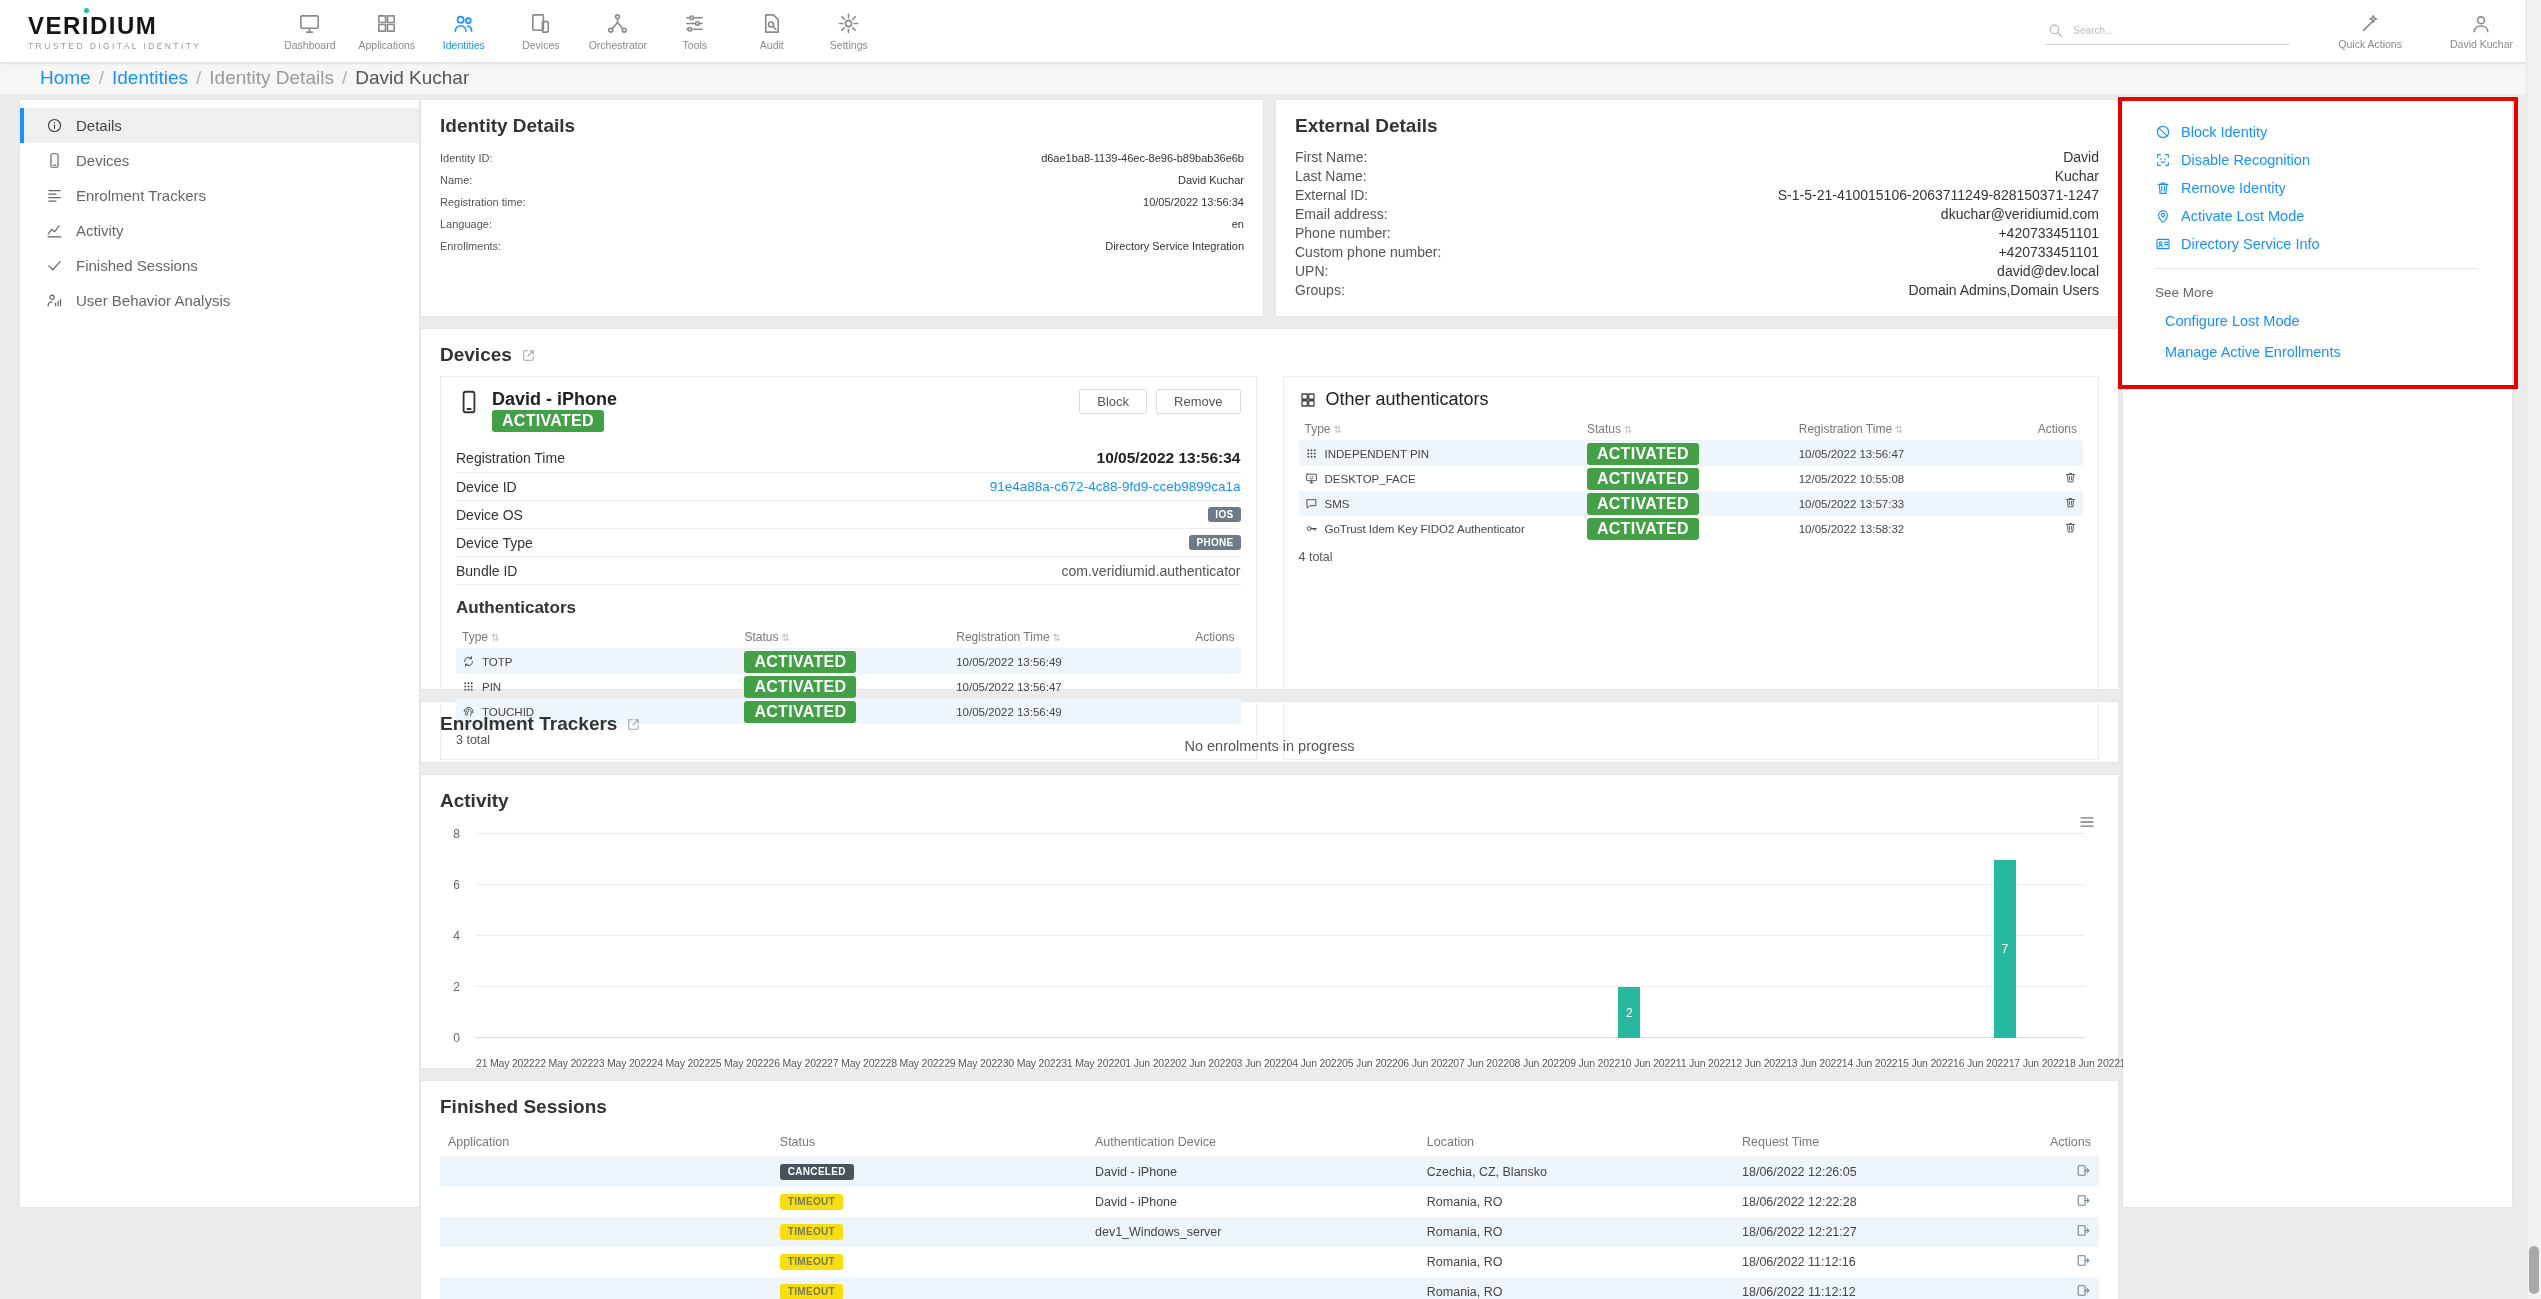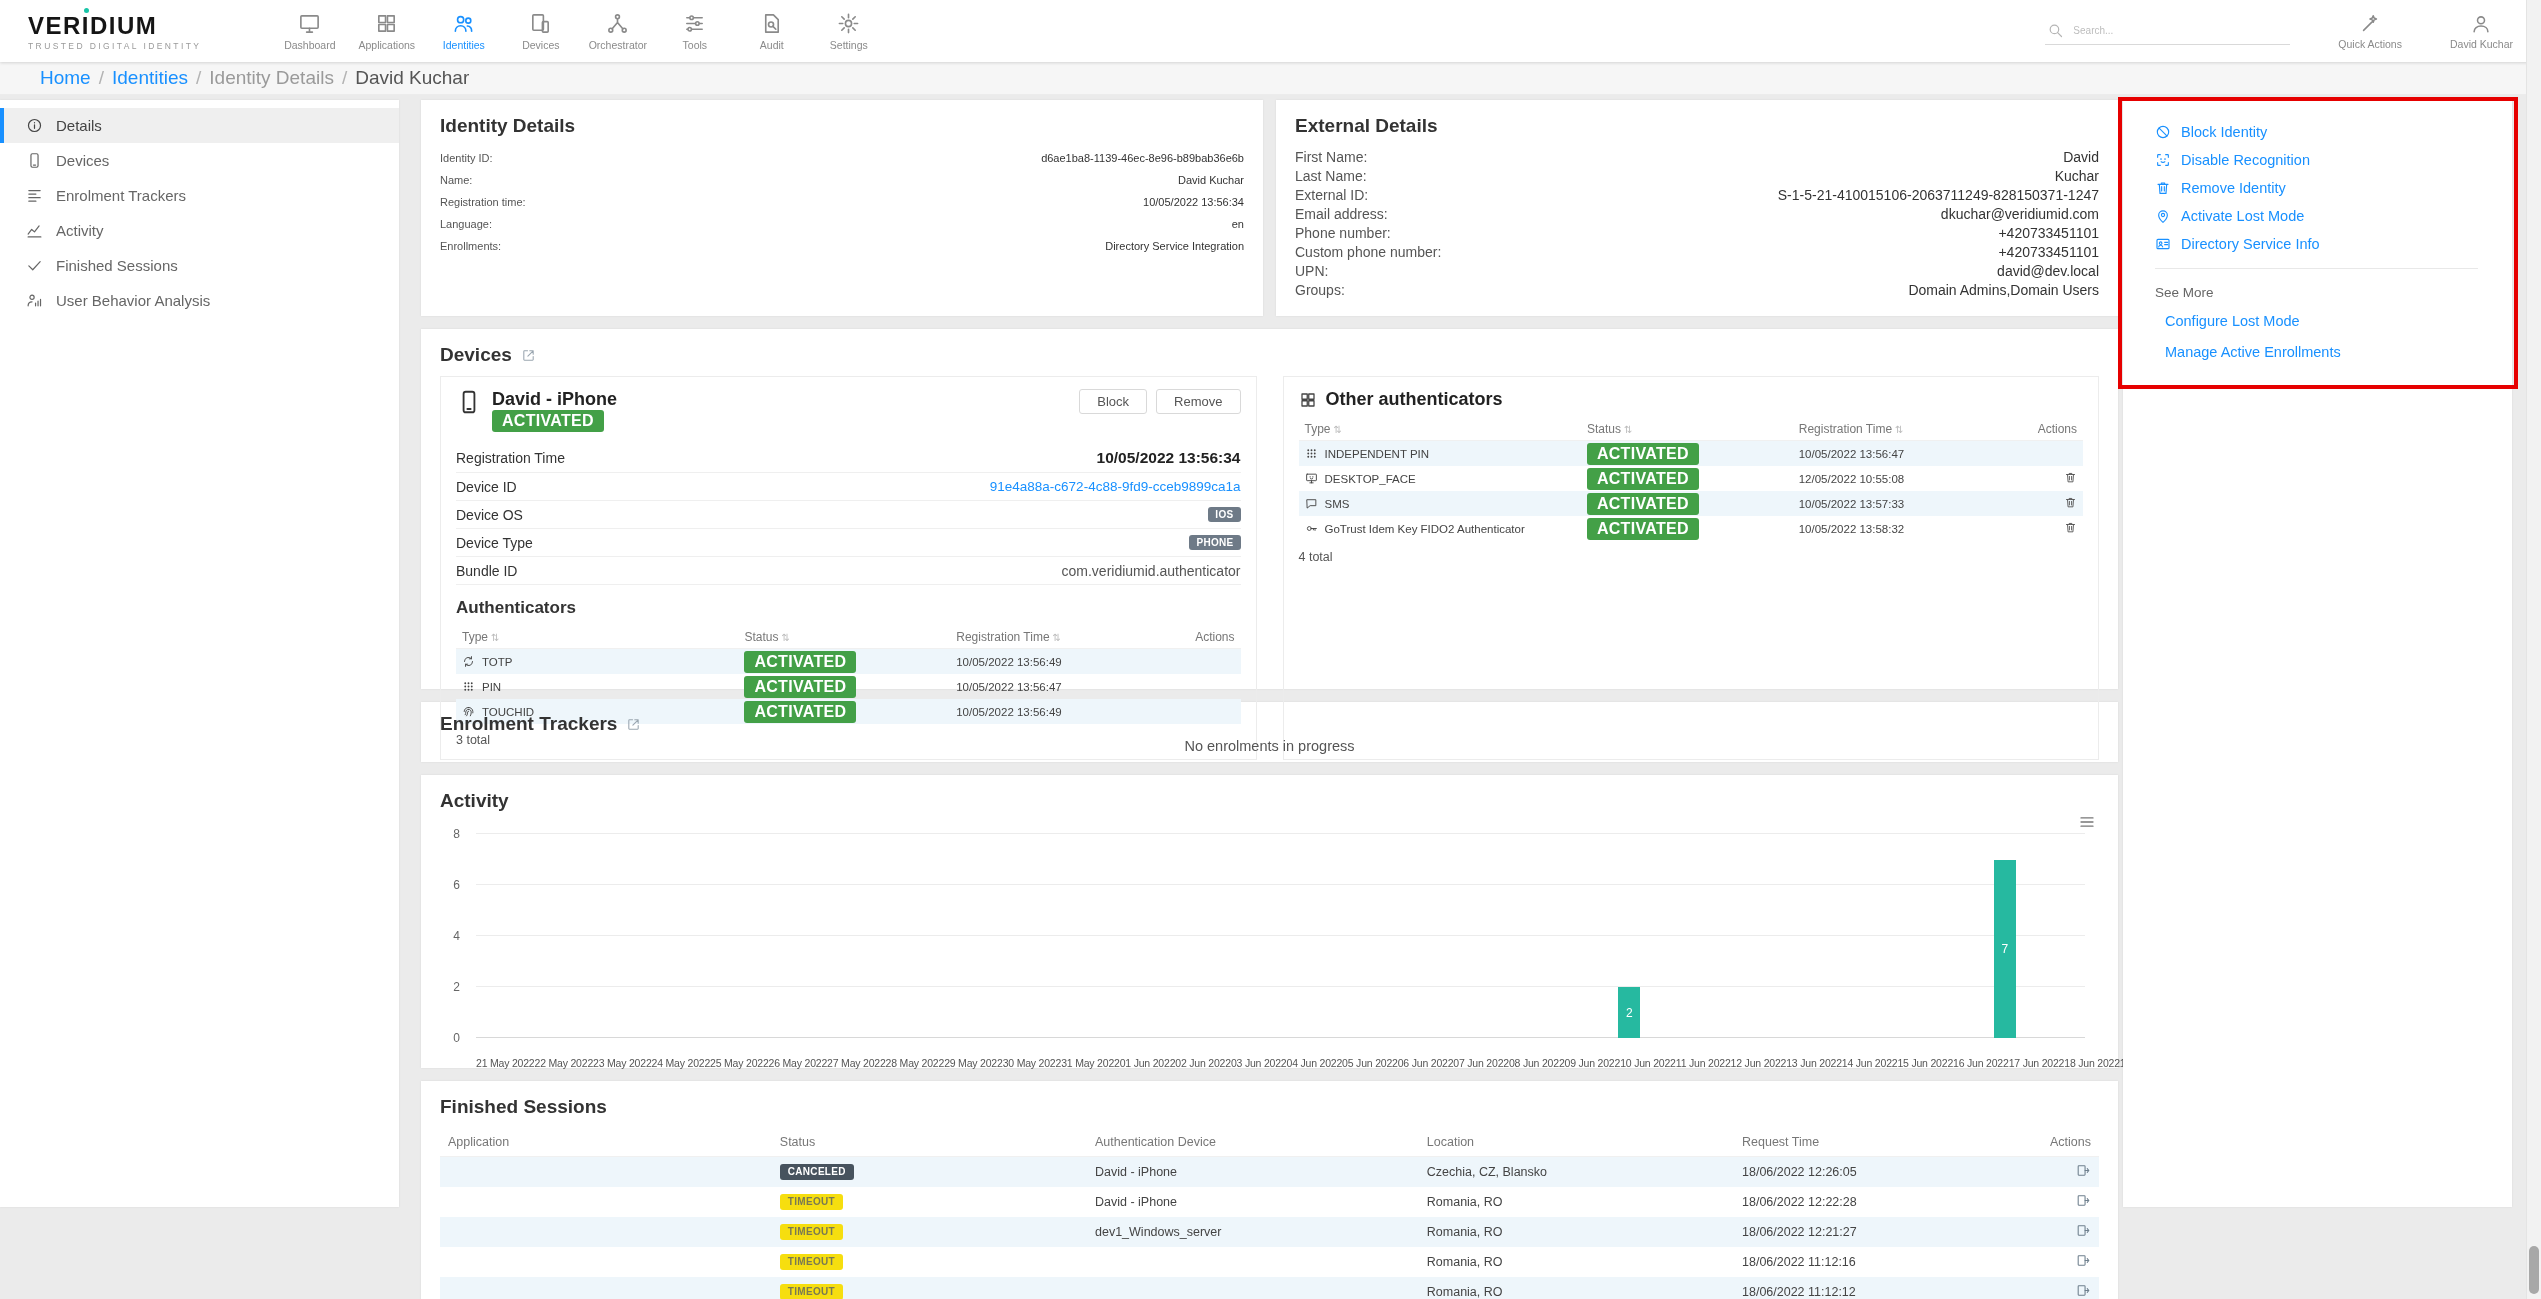--- a/index.html
+++ b/index.html
@@ -27,21 +27,21 @@
   .nav-util .icn svg{width:22px;height:22px;display:block}
 
   
   .breadcrumb{position:absolute;top:62px;left:0;right:0;height:33px;background:#f6f6f6;border-bottom:1px solid #ececec;display:flex;align-items:center;gap:8px;padding:0 40px;font-size:19px}
   .crumb-link{color:#1890ff;cursor:pointer}
   .crumb-sep{color:#b3b3b3}
   .crumb-muted{color:#9a9a9a}
   .crumb-current{color:#555}
 
   
-  .sidebar{position:absolute;left:0;top:100px;width:399px;height:1107px;background:#fff;box-shadow:0 0 2px rgba(0,0,0,.08);padding-top:8px}
+  .sidebar{position:absolute;left:20px;top:100px;width:399px;height:1107px;background:#fff;box-shadow:0 0 2px rgba(0,0,0,.08);padding-top:8px}
   .side-item{height:35px;display:flex;align-items:center;gap:13px;padding-left:22px;font-size:15px;color:#666;cursor:pointer;border-left:4px solid transparent}
   .side-item .icn svg{width:17px;height:17px;display:block}
   .side-item.active{background:#efefef;border-left-color:#1890ff;color:#444}
 
   .main{position:absolute;left:421px;top:100px;width:1697px}
   .card{background:#fff;box-shadow:0 0 2px rgba(0,0,0,.08);padding:15px 19px;margin-bottom:13px}
   .card-title{font-size:19px;font-weight:bold;color:#333;display:flex;align-items:center;gap:9px}
   .card-title .icn{color:#9aa6b0}
   .card-title .icn svg{width:15px;height:15px;display:block}
 
@@ -69,21 +69,21 @@
   .badge.os{background:#6e7a87;color:#fff;font-size:10px;padding:2px 7px}
   .badge.canceled{background:#47535e;color:#fff;font-size:10px;padding:2.5px 8px}
   .badge.timeout{background:#f6de0f;color:#7a7a52;font-size:10px;padding:2.5px 8px}
   .dev-fields{margin-top:12px}
   .drow{display:flex;justify-content:space-between;align-items:center;border-bottom:1px solid #efefef;padding:5px 0;font-size:14px;min-height:28px}
   .dlabel{color:#333}
   .dval{color:#555}
   .dval.bold{font-weight:bold;font-size:15.5px;color:#222}
   .dval.link{color:#1890ff;cursor:pointer;font-size:13.5px}
   .sub-title{font-size:17px;font-weight:bold;color:#333;margin-top:13px}
-  .other-head{display:flex;align-items:center;gap:9px;font-size:18px;font-weight:bold;color:#222}
+  .other-head{display:flex;align-items:center;gap:9px;font-size:18px;font-weight:normal;color:#222}
   .other-head .icn{color:#444}
   .other-head .icn svg{width:18px;height:18px;display:block}
 
   table.mini{width:100%;border-collapse:collapse;margin-top:8px}
   table.mini th{font-size:12px;color:#777;text-align:left;font-weight:normal;padding:4px 6px;white-space:nowrap;border-bottom:1px solid #f0f0f0}
   table.mini td{font-size:11.5px;color:#444;padding:1.5px 6px;white-space:nowrap}
   table.mini th:nth-child(1){width:36%}
   table.mini th:nth-child(2){width:27%}
   table.mini th:nth-child(3){width:29%}
   table.mini th:nth-child(4){width:8%;text-align:right}

